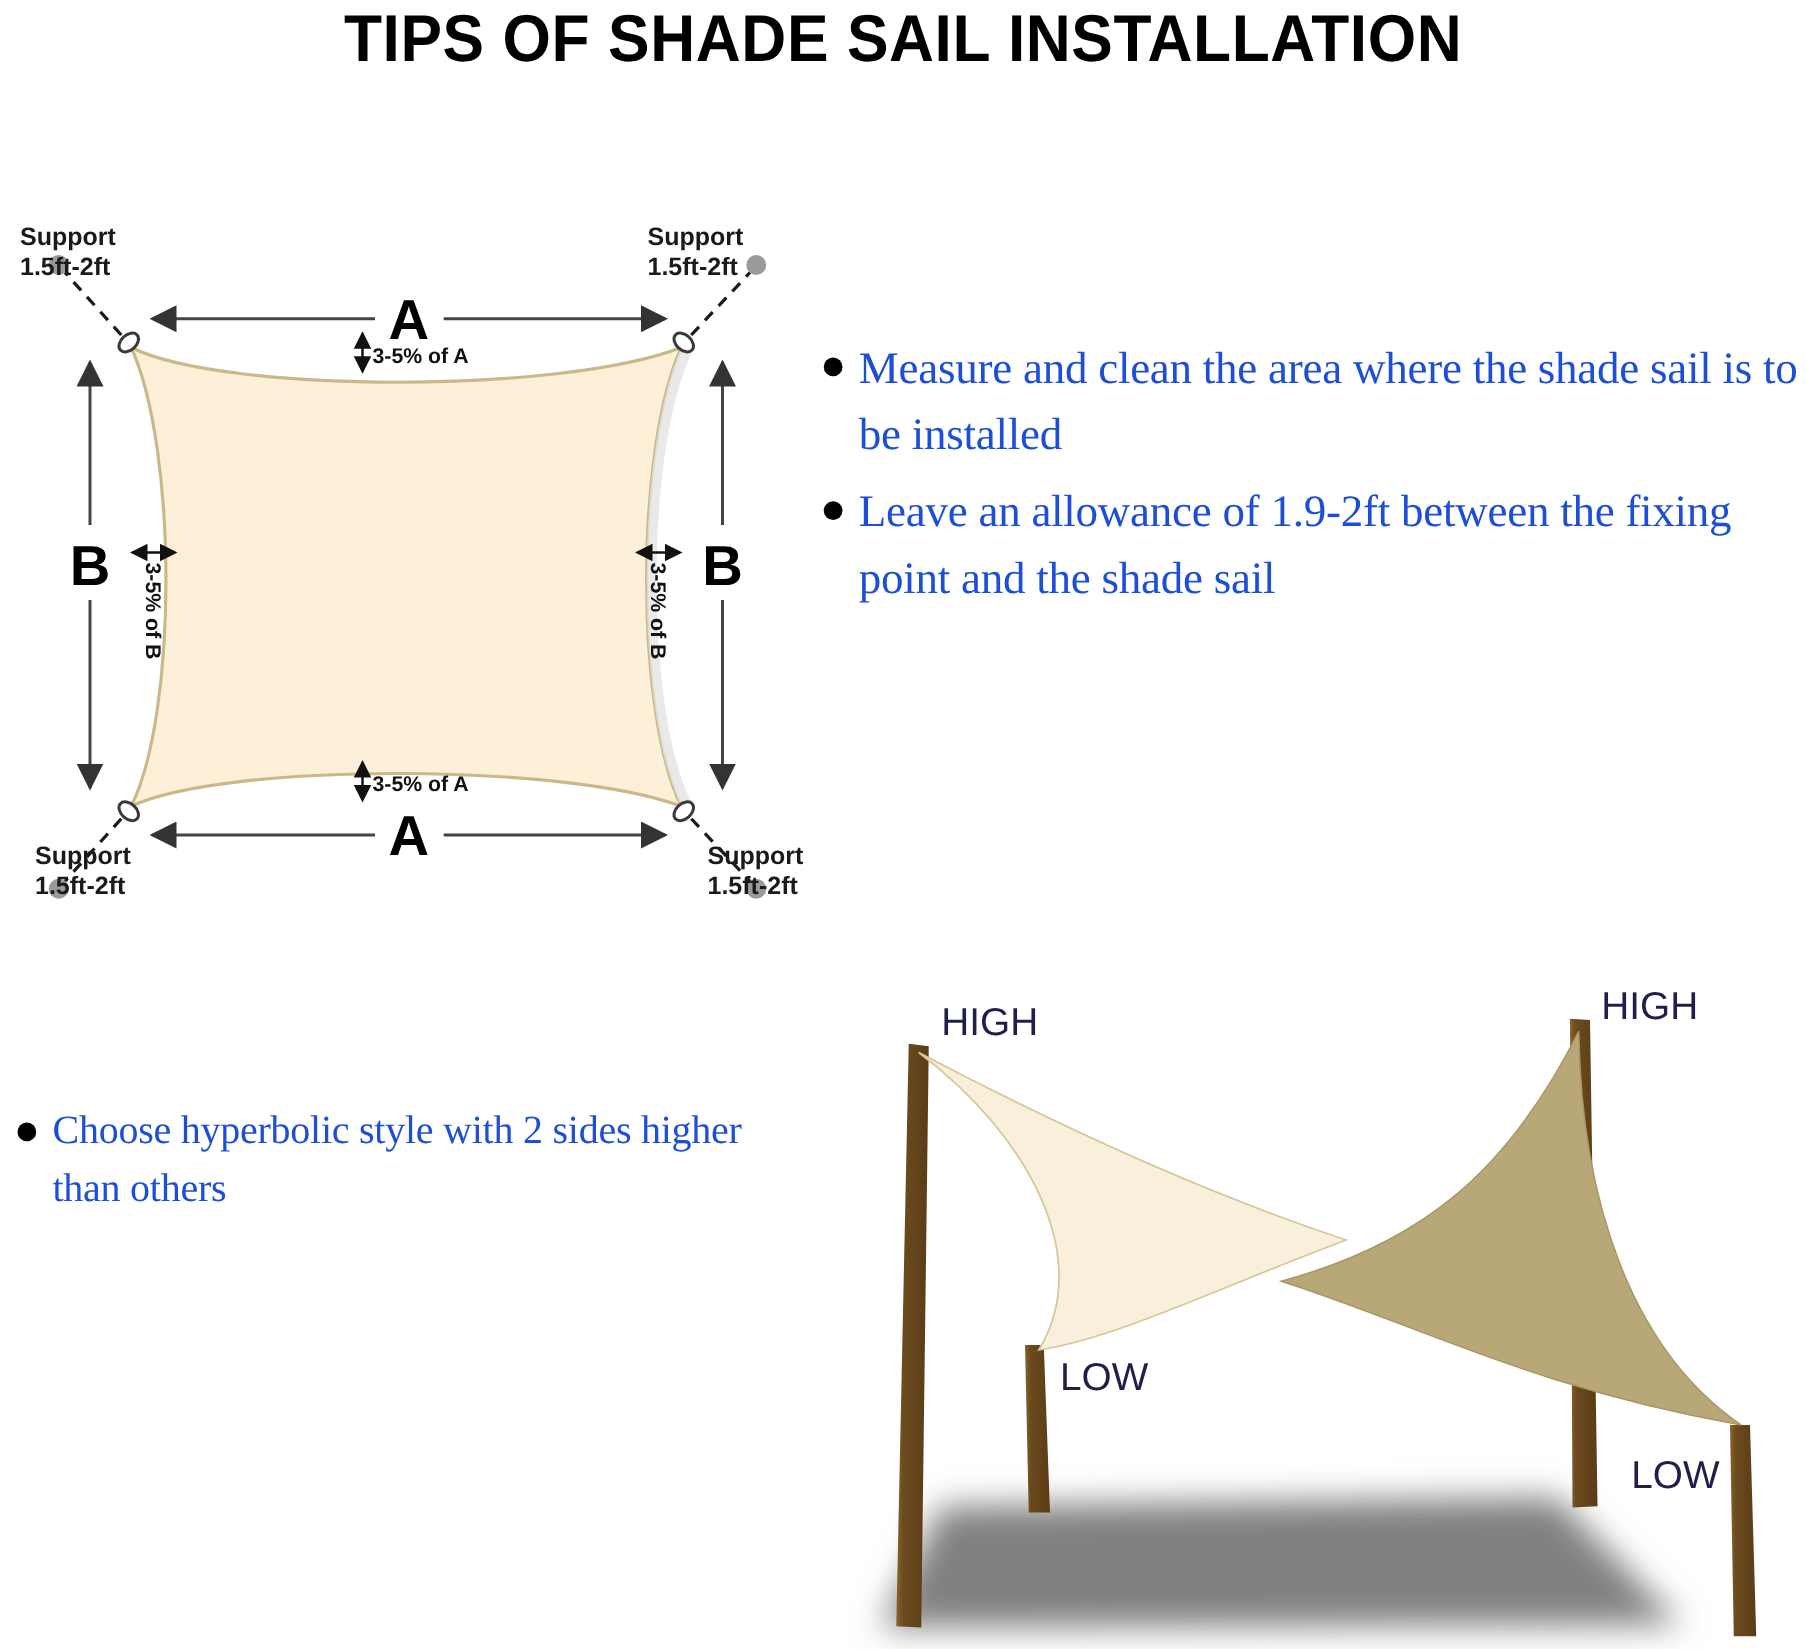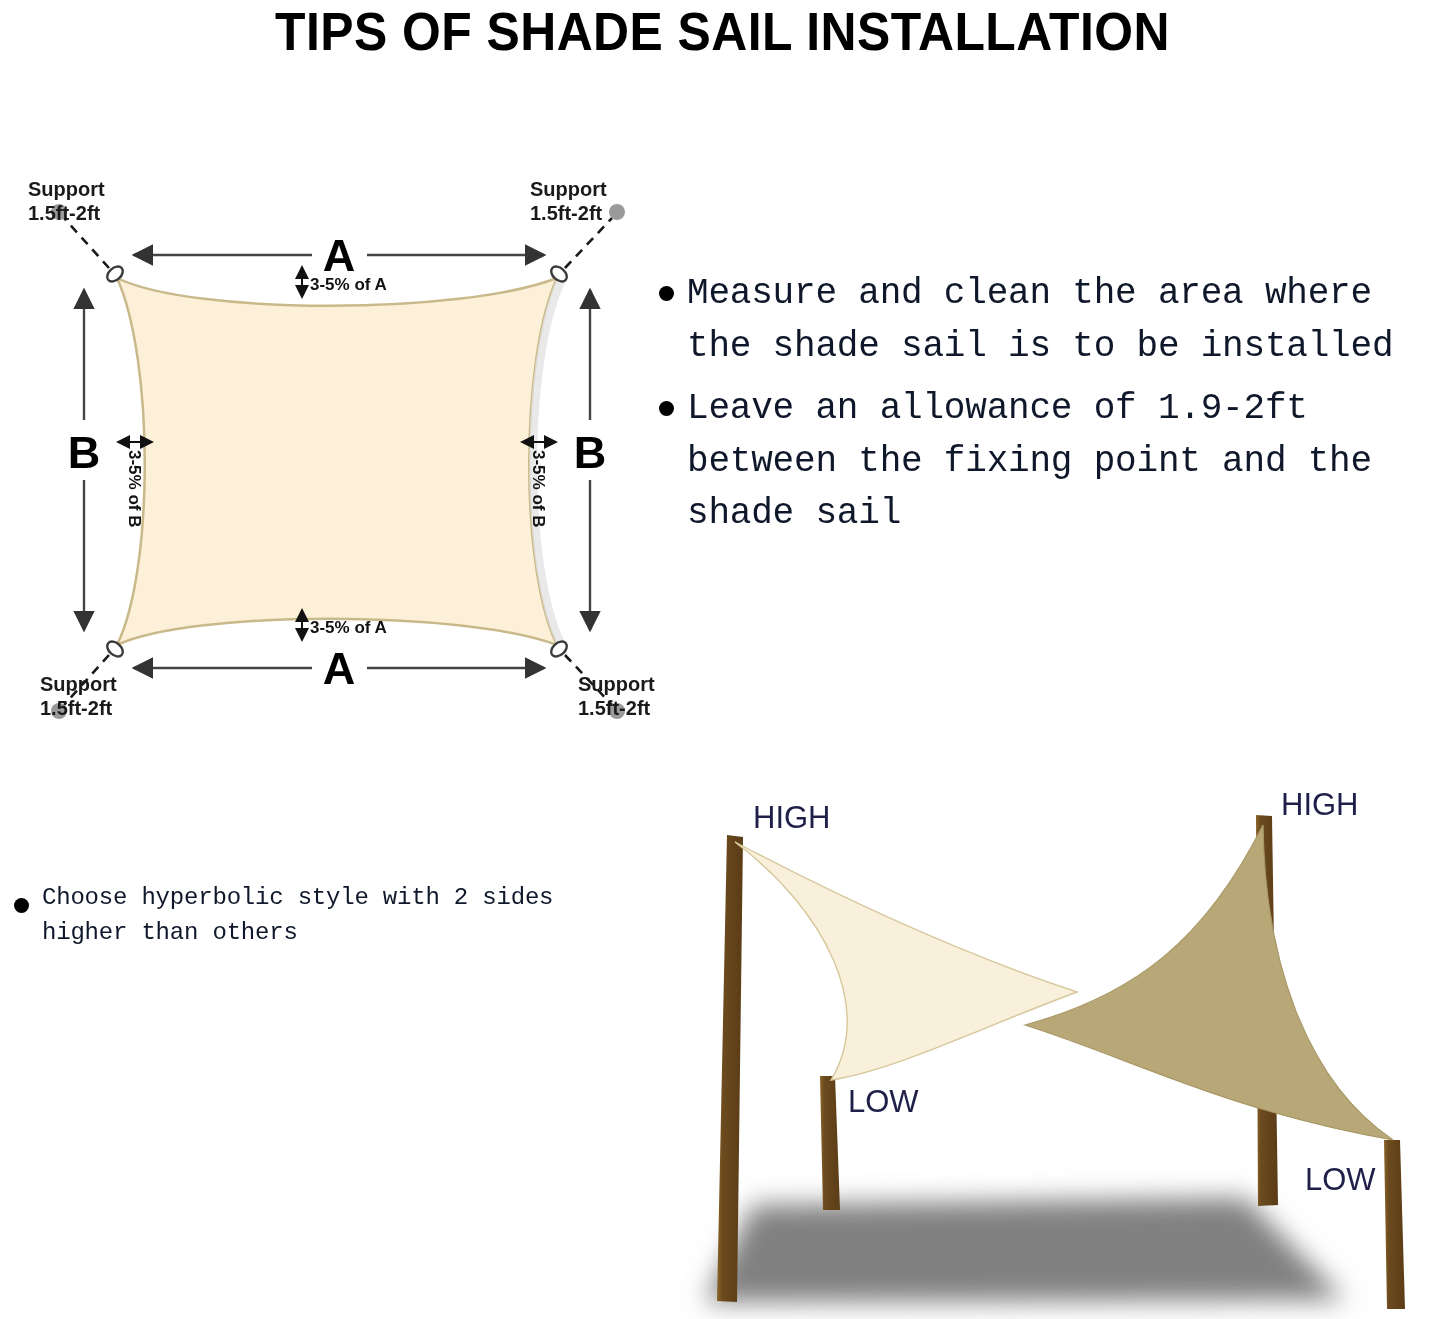--- a/index.html
+++ b/index.html
@@ -32,55 +32,55 @@
     color: #000000;
     transform: scaleX(0.94);
     transform-origin: center center;
     white-space: nowrap;
   }
 
   
   .panel {
     position: absolute;
   }
-  #rect-diagram  { left: 12px;   top: 150px; width: 650px;  height: 580px; }
+  #rect-diagram  { left: 0px;   top: 150px; width: 650px;  height: 580px; }
   #tips-list-top { left: 645px; top: 268px; width: 800px;  height: 380px; }
   #tips-list-bot { left: 0px;   top: 880px; width: 625px;  height: 330px; }
   #sail-3d       { left: 645px; top: 780px; width: 800px;  height: 539px; }
 
   
   ul.tips {
     list-style: none;
     margin: 0;
     padding: 0;
   }
   ul.tips li {
     position: relative;
     padding-left: 42px;
     margin-bottom: 10px;
-    color: #0f172a;
-    font-family: Liberation Mono, monospace;
+    color: #1d4ed8;
+    font-family: Liberation Serif, serif;
   }
   ul.tips li::before {
     content: "";
     position: absolute;
     left: 14px;
     width: 15px;
     height: 15px;
     border-radius: 50%;
     background: #000000;
   }
   #tips-list-top li {
     font-size: 36px;
     line-height: 1.46;
     letter-spacing: -0.2px;
   }
   #tips-list-top li::before { top: 18px; }
   #tips-list-bot li {
-    font-size: 24px;
+    font-size: 32px;
     line-height: 1.46;
     letter-spacing: -0.2px;
   }
   #tips-list-bot li::before { top: 18px; }
 
   svg { display: block; overflow: visible; }
 
   .lbl-support {
     font-family: "Liberation Sans", sans-serif;
     font-size: 20px;

